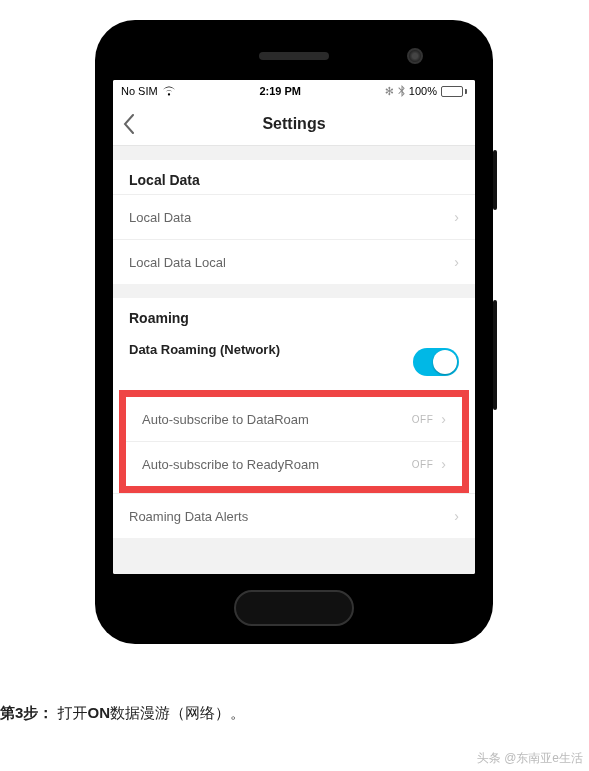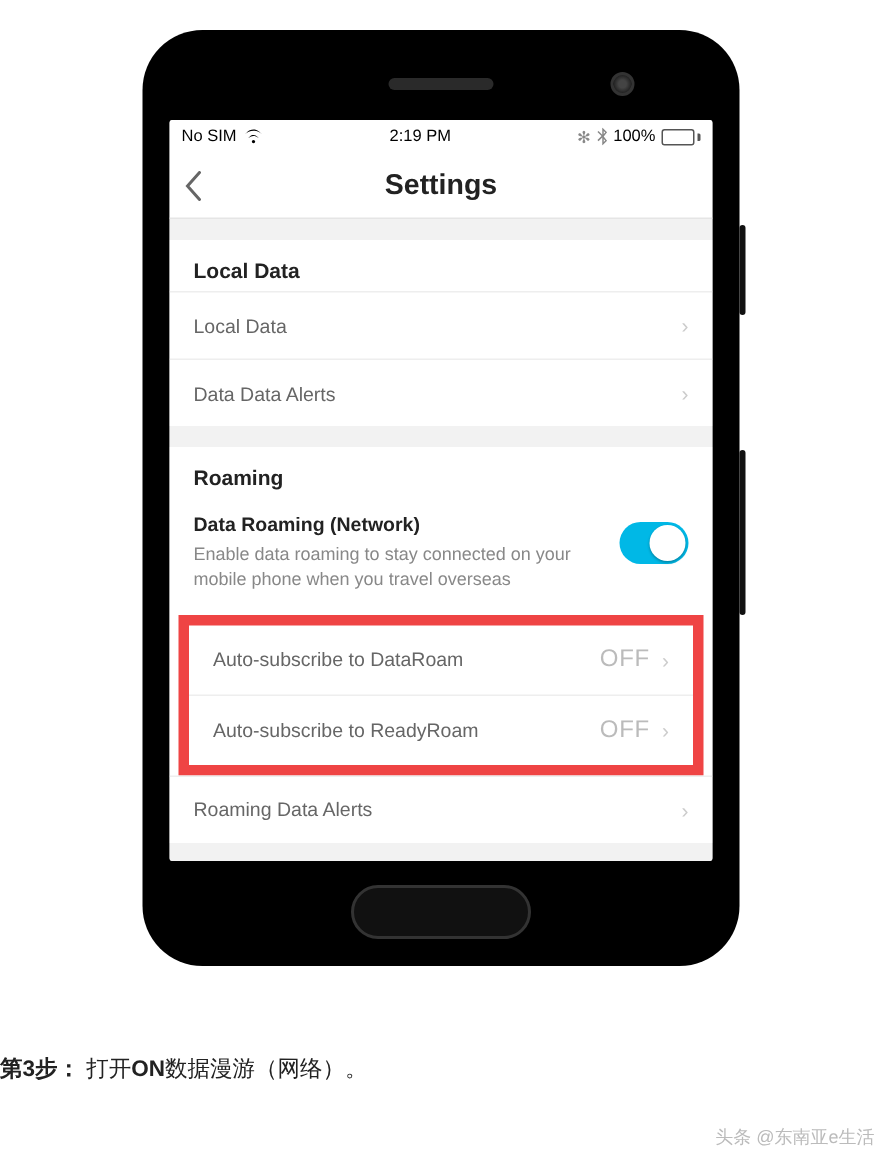--- a/index.html
+++ b/index.html
@@ -68,21 +68,21 @@
   .batt-fill {height:100%; width:100%; background:#4cd964; border-radius:1px;}
   .batt-tip {width:2px; height:5px; background:#555; border-radius:0 1px 1px 0;}
   .navbar {
     height: 44px; background:#fff; border-bottom:1px solid #e5e5e5;
     display:flex; align-items:center; justify-content:center; position:relative;
   }
   .back {
     position:absolute; left:10px; top:0; bottom:0; display:flex; align-items:center;
     font-size:22px; color:#555; cursor:pointer;
   }
-  .title {font-weight:600; font-size:19px; color:#222;}
+  .title {font-weight:600; font-size:16px; color:#222;}
   .content {flex:1; overflow:auto; background:#f2f2f2;}
   .section {background:#fff; margin-top:14px;}
   .sec-header {padding:12px 16px 6px; font-weight:700; font-size:14px; color:#222;}
   .row {
     display:flex; align-items:center; justify-content:space-between;
     padding:14px 16px; border-top:1px solid #eee;
     color:#666; font-size:13px;
   }
   .row:first-of-type {border-top:none;}
   .chev {color:#ccc; font-size:14px; margin-left:8px;}
@@ -99,21 +99,21 @@
     position:relative; flex-shrink:0; margin-top:6px;
   }
   .toggle::after {
     content:""; position:absolute; top:2px; right:2px;
     width:24px; height:24px; border-radius:50%; background:#fff;
     box-shadow:0 1px 2px rgba(0,0,0,.3);
   }
   .highlight-box {
     border:7px solid #ef4444; margin:0 6px;
   }
-  .off {color:#bbb; font-size:16px; letter-spacing:.5px;}
+  .off {color:#bbb; font-size:10px; letter-spacing:.5px;}
   .caption {
     position:absolute; left:0; right:0; top:700px;
     text-align:left; font-size:15px; color:#222; line-height:1.7;
   }
   .caption .l1 .b, .caption .l2 .b {font-weight:700;}
   .watermark {
     position:absolute; right:6px; bottom:4px;
     font-size:12px; color:#bbb;
   }
 </style>
@@ -130,21 +130,21 @@
 
     <div class="statusbar">
       <div class="sb-left">
         <span>No SIM</span>
         <span class="wifi">
           <svg width="14" height="10" viewBox="0 0 14 10">
               <path d="M7 9.5c-.6 0-1.1-.5-1.1-1.1S6.4 7.3 7 7.3s1.1.5 1.1 1.1S7.6 9.5 7 9.5zM3.4 6.2l1.2-1.2C5.3 4.3 6.1 4 7 4s1.7.3 2.4 1l1.2 1.2C9.6 5.2 8.4 4.6 7 4.6S4.4 5.2 3.4 6.2zM1 3.8l1.2-1.2C3.7 1.1 5.3.4 7 .4s3.3.7 4.8 2.2L13 3.8C11.3 2.1 9.2 1.2 7 1.2S2.7 2.1 1 3.8z" fill="#000"></path>
             </svg>
         </span>
       </div>
-      <div style="font-weight:400;">2:19 PM</div>
+      <div style="font-weight:700;">2:19 PM</div>
       <div class="sb-right">
         <span style="color:#888;">✻</span>
         <span class="bt">
           <svg width="7" height="12" viewBox="0 0 7 12">
               <path d="M3.5 0v4.8L1 2.3.3 3 3 5.7.3 8.4 1 9.1l2.5-2.5V12l3.2-3.2L4.5 6l2.2-2.8L3.5 0zm1 2.3l1 1-1 1v-2zm0 5.4l1 1-1 1v-2z" fill="#888"></path>
             </svg>
         </span>
         <span>100%</span>
         <span class="battery">
           <span class="batt-body"><span class="batt-fill"></span></span>
@@ -164,31 +164,30 @@
 
     <div class="content">
 
       <div class="section">
         <div class="sec-header">Local Data</div>
         <div class="row">
           <span>Local Data</span>
           <span class="chev">›</span>
         </div>
         <div class="row">
-          <span>Data Data Alerts</span>
+          <span>Local Data Local</span>
           <span class="chev">›</span>
         </div>
       </div>
 
       <div class="section">
         <div class="sec-header">Roaming</div>
         <div class="desc-row">
           <div class="txt">
             <div class="subhead">Data Roaming (Network)</div>
-            <div class="desc">Enable data roaming to stay connected on your mobile phone when you travel overseas</div>
           </div>
           <div class="toggle"></div>
         </div>
 
         <div class="highlight-box">
           <div class="row" style="border-top:none;">
             <span>Auto-subscribe to DataRoam</span>
             <span class="row-right">
               <span class="off">OFF</span>
               <span class="chev">›</span>

